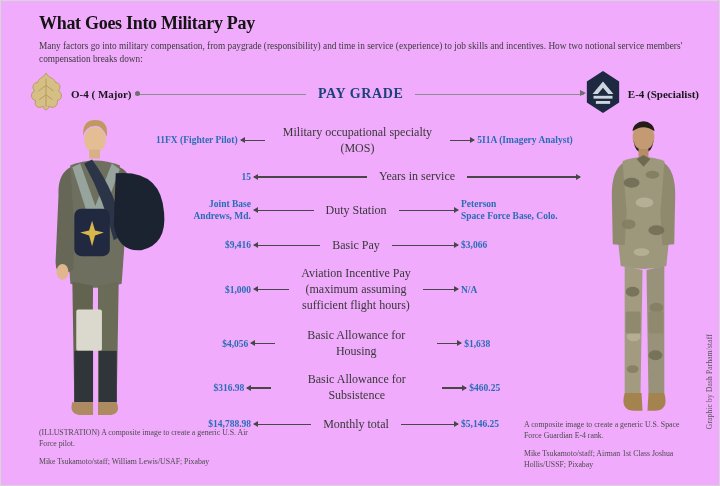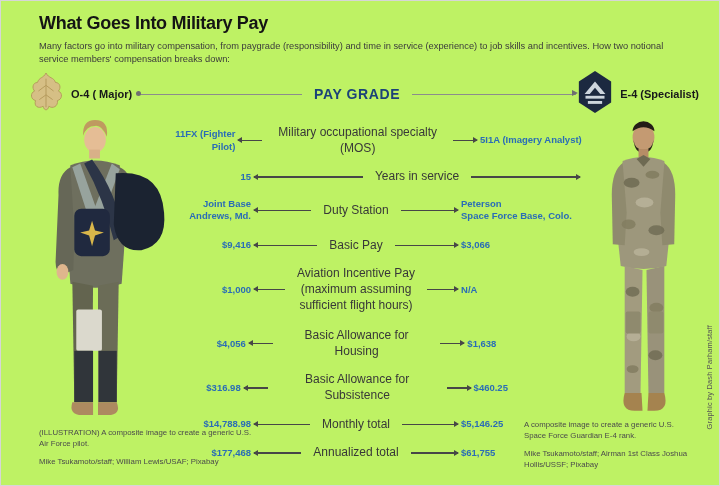--- a/index.html
+++ b/index.html
@@ -1,18 +1,18 @@
 <!DOCTYPE html>
 <html><head>
 <meta charset="utf-8">
 <style>
   html,body{margin:0;padding:0;background:#eee;}
   .canvas{
-    position:relative;width:720px;height:486px;background:#bef264;
-    font-family:Liberation Sans, sans-serif;color:#1a1a1a;
+    position:relative;width:720px;height:486px;background:#f0abfc;
+    font-family:Liberation Serif, serif;color:#1a1a1a;
     border:1px solid #d6d6d6;box-sizing:border-box;overflow:hidden;padding-left:32px;
   }
   
   .title{position:absolute;left:38px;top:12px;font-size:18px;font-weight:bold;
     letter-spacing:-0.3px;color:#141414;}
   .subtitle{position:absolute;left:38px;top:39px;width:650px;font-size:9.3px;
     line-height:1.42;color:#3b3b3b;}
   
   .pg-band{position:absolute;left:26px;right:14px;top:70px;height:46px;
     display:flex;align-items:center;}
@@ -197,27 +197,20 @@
     </div>
 
     <div class="row">
       <div class="val l" style="color: rgb(42, 109, 182);">$14,788.98</div>
       <div class="arr al"></div>
       <div class="lbl">Monthly total</div>
       <div class="arr ar"></div>
       <div class="val r" style="color: rgb(42, 109, 182);">$5,146.25</div>
     </div>
 
-    <div class="row">
-      <div class="val l" style="color: rgb(42, 109, 182);">$177,468</div>
-      <div class="arr al"></div>
-      <div class="lbl">Annualized total</div>
-      <div class="arr ar"></div>
-      <div class="val r" style="color: rgb(42, 109, 182);">$61,755</div>
-    </div>
 
   </div>
 
   <div class="cap capL">
     <p>(ILLUSTRATION) A composite image to create a generic U.S. Air Force pilot.</p>
     <p>Mike Tsukamoto/staff; William Lewis/USAF; Pixabay</p>
   </div>
   <div class="cap capR">
     <p>A composite image to create a generic U.S. Space Force Guardian E-4 rank.</p>
     <p>Mike Tsukamoto/staff; Airman 1st Class Joshua Hollis/USSF; Pixabay</p>

